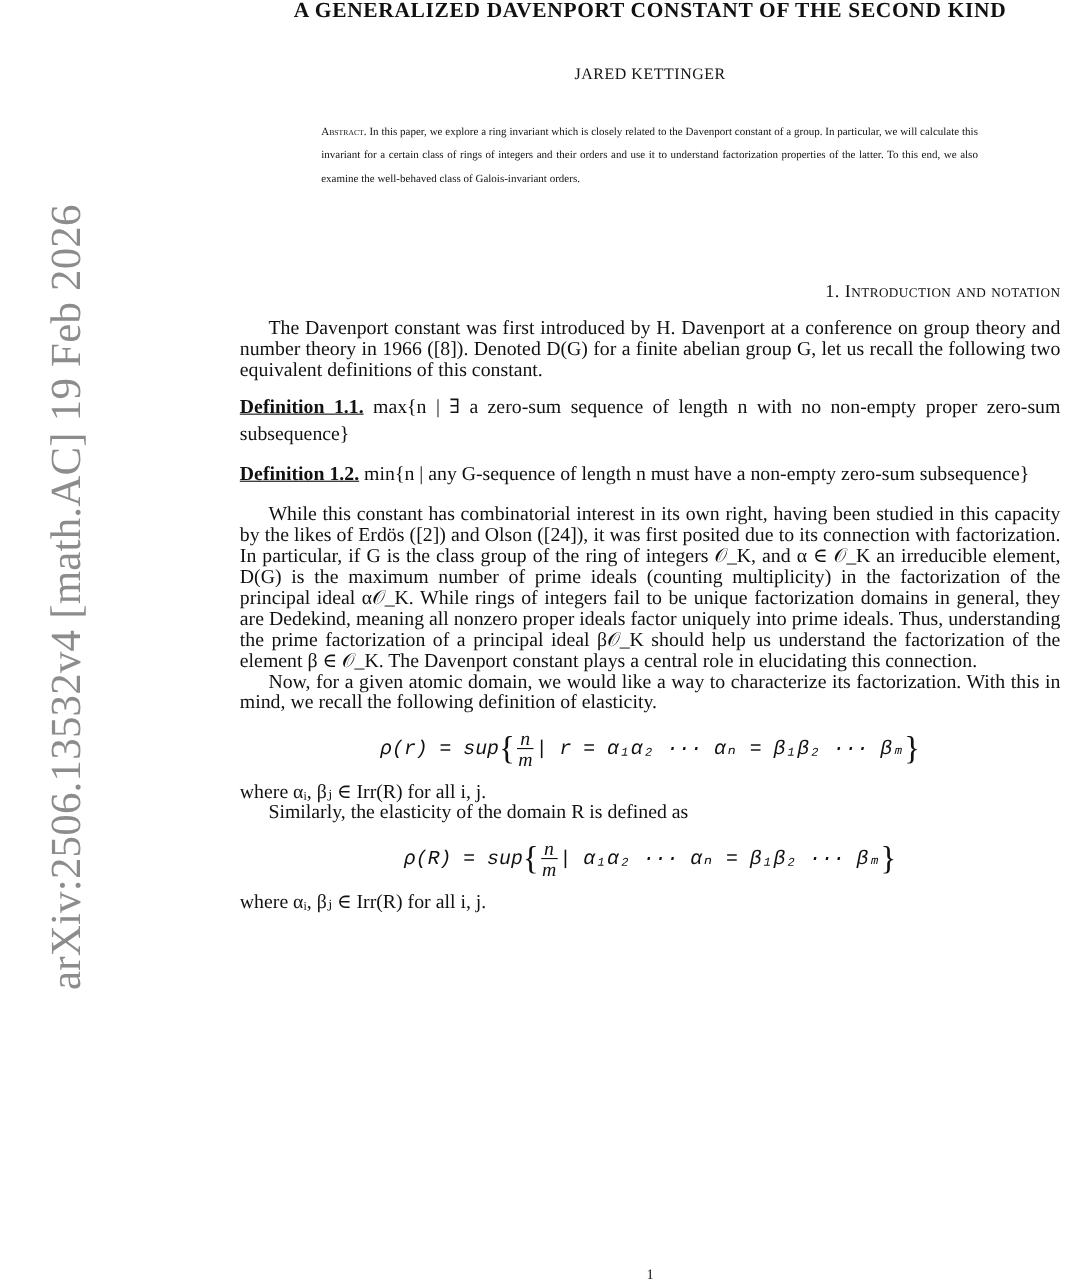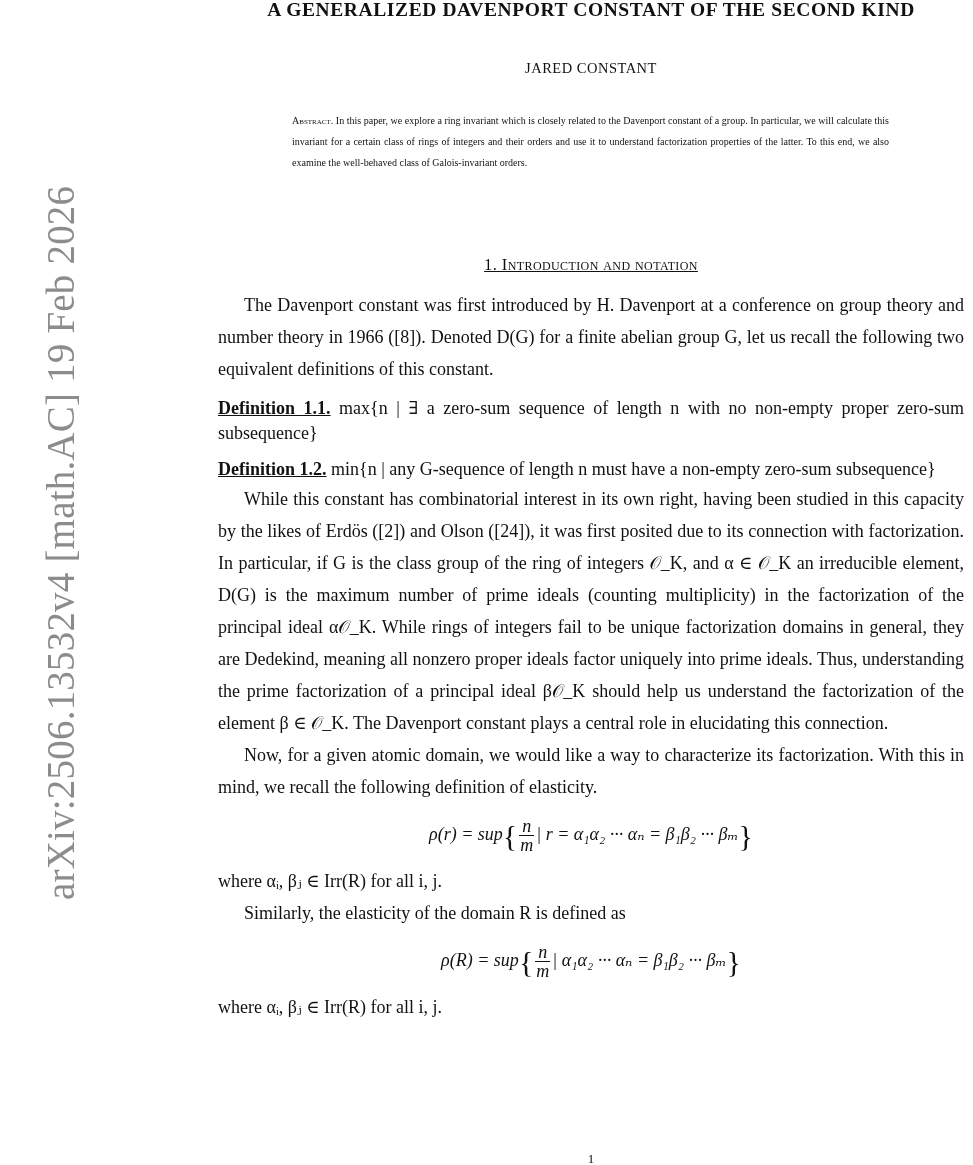--- a/index.html
+++ b/index.html
@@ -19,45 +19,45 @@
     text-align: center; font-weight: bold; font-size: 19.5px; line-height: 29px;
     margin-top: -5px; letter-spacing: 0.6px;
   }
   .author { text-align: center; font-size: 14.5px; margin-top: 36px; letter-spacing: 0.5px; }
   .abstract {
     width: 597px; margin-left: 74px; margin-top: 34px;
     font-size: 10px; line-height: 20.8px; text-align: justify;
   }
   .abstract .label { font-variant: small-caps; }
   .section-title {
-    text-align: center; font-size: 16.5px; margin-top: 82px; font-variant: small-caps; letter-spacing: 0.4px; text-decoration: underline;
+    text-align: right; font-size: 16.5px; margin-top: 82px; font-variant: small-caps; letter-spacing: 0.4px;
   }
   p { margin: 0; }
-  .para { font-size: 18px; line-height: 32px; text-align: justify; text-indent: 26px; }
+  .para { font-size: 18px; line-height: 19px; text-align: justify; text-indent: 26px; }
   .para.noindent { text-indent: 0; }
   .s1 { margin-top: 14px; }
   .def { font-size: 18px; line-height: 24.8px; text-align: justify; margin-top: 11px; }
   .def .hd { font-weight: bold; text-decoration: underline; }
-  .gap { margin-top: 1px; }
-  .math { font-style: italic; }
+  .gap { margin-top: 15px; }
+  .math { font-style: italic; font-family: Liberation Mono, monospace; }
   .eq { text-align: center; font-size: 18px; margin: 8px 0 8px 0; height: 46px; line-height: 46px; }
   .frac { display: inline-block; vertical-align: middle; text-align: center; line-height: 18px; font-style: italic; margin: 0 2px; }
   .frac .num { display: block; border-bottom: 1px solid #111; padding: 0 3px; }
   .frac .den { display: block; }
   .brace { font-size: 30px; vertical-align: middle; font-style: normal; }
   .pagenum { position: absolute; top: 1151px; left: 0; width: 746px; text-align: center; font-size: 13px; }
 </style>
 </head>
 <body>
 
 <div class="arxiv-stamp">arXiv:2506.13532v4  [math.AC]  19 Feb 2026</div>
 
 <div class="page">
   <div class="title">A GENERALIZED DAVENPORT CONSTANT OF THE SECOND KIND</div>
-  <div class="author">JARED CONSTANT</div>
+  <div class="author">JARED KETTINGER</div>
 
   <div class="abstract">
     <span class="label">Abstract.</span>
     <span>In this paper, we explore a ring invariant which is closely related to the Davenport constant of a group. In particular, we will calculate this invariant for a certain class of rings of integers and their orders and use it to understand factorization properties of the latter. To this end, we also examine the well-behaved class of Galois-invariant orders.</span>
   </div>
 
   <div class="section-title">1. Introduction and notation</div>
 
   <p class="para s1">The Davenport constant was first introduced by H. Davenport at a conference on group theory and number theory in 1966 ([8]). Denoted D(G) for a finite abelian group G, let us recall the following two equivalent definitions of this constant.</p>
 

